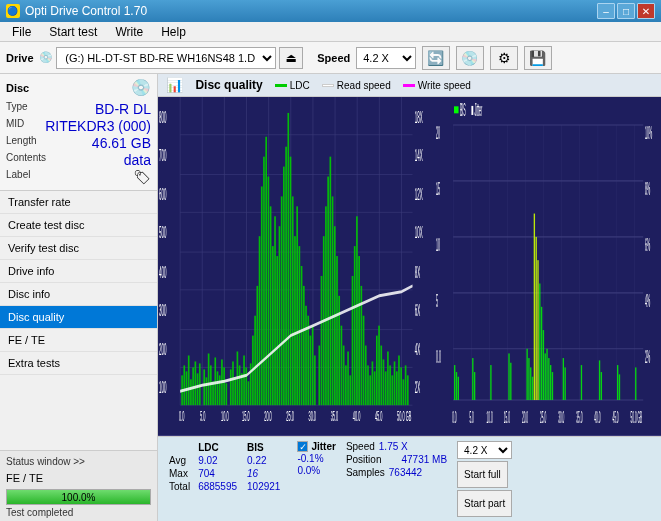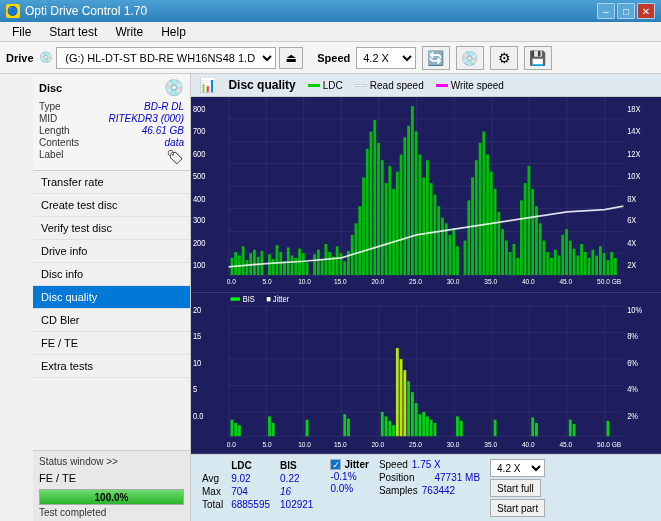--- a/index.html
+++ b/index.html
@@ -76,21 +76,20 @@
       height: 22px; font-size: 11px; border: 1px solid #aaa; background: white; padding: 0 2px; width: 60px;
     }
     .toolbar-icon-btn {
       width: 28px; height: 24px; border: 1px solid #aaa; background: #f0f0f0;
       cursor: pointer; display: flex; align-items: center; justify-content: center; font-size: 14px;
     }
     
     .main-layout {
       display: flex;
       height: calc(521px - 22px - 20px - 32px);
-      margin-left: 33px;
     }
     
     .sidebar {
       width: 158px;
       background: #f0f0f0;
       border-right: 1px solid #ccc;
       display: flex;
       flex-direction: column;
     }
     
@@ -101,21 +100,21 @@
     }
     .disc-panel-header {
       display: flex; align-items: center; justify-content: space-between;
       margin-bottom: 4px;
     }
     .disc-panel-title { font-weight: bold; font-size: 11px; }
     .disc-info-row {
       display: flex; justify-content: space-between; margin-bottom: 1px;
     }
     .disc-info-label { color: #333; font-size: 10px; }
-    .disc-info-value { color: #0000cc; font-size: 10px; font-style: italic; }
+    .disc-info-value { color: #0000cc; font-size: 14px; }
     
     .nav-items { flex: 1; overflow: hidden; }
     .nav-item {
       padding: 5px 8px; cursor: pointer; display: flex; align-items: center; gap: 5px;
       font-size: 11px; border-bottom: 1px solid #e0e0e0;
     }
     .nav-item.active { background: #0078d7; color: white; }
     
     .status-section {
       border-top: 1px solid #ccc;
@@ -130,21 +129,21 @@
     .progress-bar-container {
       height: 16px; background: white; border: 1px solid #aaa; margin: 2px 0;
       position: relative;
     }
     .progress-bar-fill {
       height: 100%; background: linear-gradient(to bottom, #6edc6e, #2ab52a);
     }
     .progress-bar-text {
       position: absolute; top: 0; left: 0; right: 0; bottom: 0;
       display: flex; align-items: center; justify-content: center;
-      font-size: 10px; font-weight: bold; text-align: right;
+      font-size: 10px; font-weight: normal; text-align: right;
     }
     .test-completed { font-size: 10px; color: #333; }
     
     .content-area {
       flex: 1;
       background: #1a1a4a;
       display: flex;
       flex-direction: column;
       overflow: hidden;
     }
@@ -153,41 +152,41 @@
       padding: 3px 8px;
       display: flex;
       align-items: center;
       gap: 12px;
       border-bottom: 1px solid #ccc;
     }
     .chart-title { font-weight: bold; font-size: 12px; }
     .legend-item { display: flex; align-items: center; gap: 3px; font-size: 10px; }
     .legend-dot { width: 12px; height: 3px; }
     
-    .charts-container { flex: 1; display: flex; flex-direction: column; }
+    .charts-container { flex: 1; display: flex; flex-direction: row; }
     .chart-wrapper { flex: 1; position: relative; background: #1e2060; border-bottom: 1px solid #3a3a7a; }
     .chart-upper { flex: 1.1; }
     .chart-lower { flex: 0.9; }
     svg.chart-svg { width: 100%; height: 100%; }
     
     .stats-bar {
       background: #d8e8f0;
       padding: 4px 8px;
       display: flex;
       gap: 0;
       font-size: 10px;
       border-top: 1px solid #ccc;
       align-items: flex-start;
       flex-wrap: wrap;
     }
     .speed-select-sm {
       font-size: 10px; height: 18px; border: 1px solid #aaa; background: white; padding: 0 2px; width: 55px;
     }
     .start-btn {
-      font-size: 10px; height: 18px; border: 1px solid #aaa; background: #f0f0f0;
+      font-size: 10px; height: 27px; border: 1px solid #aaa; background: #f0f0f0;
       cursor: pointer; padding: 0 6px;
     }
     .checkbox-blue {
       width: 11px; height: 11px; border: 1px solid #aaa; background: #0078d7;
       display: inline-flex; align-items: center; justify-content: center; color: white; font-size: 9px;
     }
   </style>
 </head>
 <body>
 
@@ -273,23 +272,20 @@
         <span>Verify test disc</span>
       </div>
       <div class="nav-item">
         <span>Drive info</span>
       </div>
       <div class="nav-item">
         <span>Disc info</span>
       </div>
       <div class="nav-item active">
         <span>Disc quality</span>
-      </div>
-      <div class="nav-item">
-        <span>CD Bler</span>
       </div>
       <div class="nav-item">
         <span>FE / TE</span>
       </div>
       <div class="nav-item">
         <span>Extra tests</span>
       </div>
     </div>
 
     <div class="status-section">

